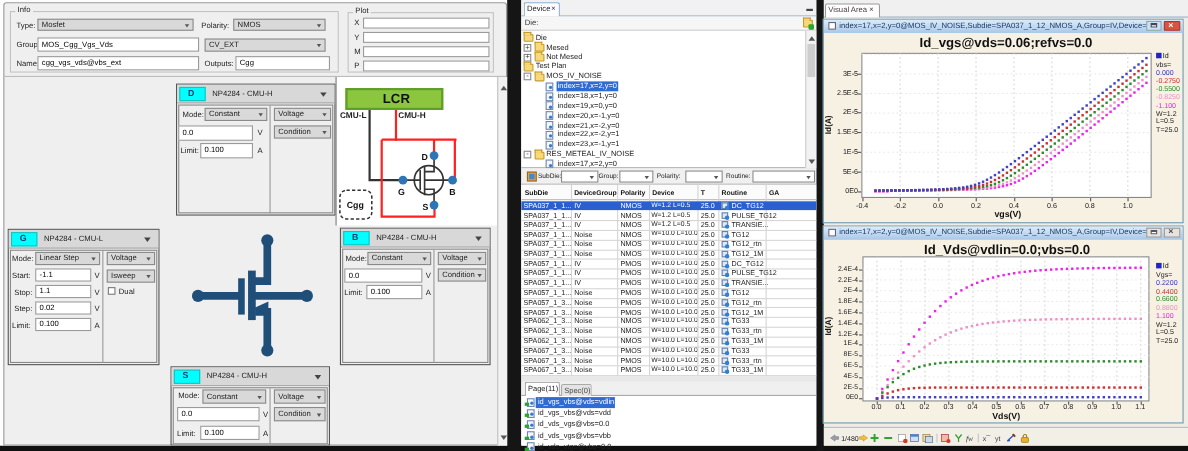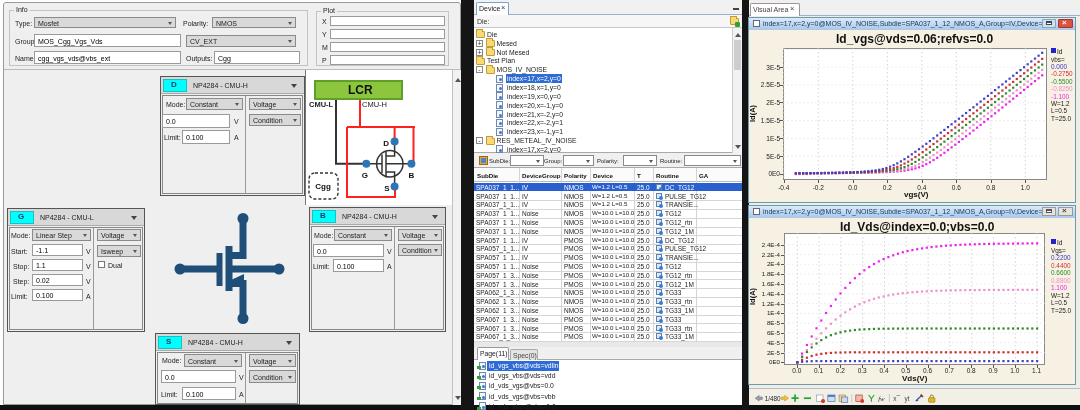--- a/index.html
+++ b/index.html
@@ -67,21 +67,21 @@
   </div>
 <div class="t" style="left:322px;top:57px;font-size:7px;color:#222;">P</div>
 <div class="inp" style="left:330px;top:55px;width:115px;height:10px;">
     <span class="ddt" style="font-size:7px;"></span>
   </div>
 <div class="abs" style="left:4px;top:69px;width:456px;height:1px;background:#bcbcbc;"></div>
 <div class="abs" style="left:305px;top:70px;width:147px;height:135px;background:#fff;border-left:1px solid #777;"></div>
 <div class="abs" style="left:314px;top:80px;width:89px;height:20px;background:#8cc63e;border:2px solid #5f9e27;"></div>
 <div class="t" style="left:348px;top:84px;font-size:12px;color:#111;font-weight:bold;text-align:right;">LCR</div>
 <div class="t" style="left:309px;top:101px;font-size:7.5px;color:#222;font-weight:bold;">CMU-L</div>
-<div class="t" style="left:362px;top:101px;font-size:7.5px;color:#222;font-weight:normal;">CMU-H</div>
+<div class="t" style="left:362px;top:101px;font-size:7.5px;color:#222;font-weight:bold;">CMU-H</div>
 <svg class="abs" style="left:305px;top:70px;" width="147" height="135" viewBox="0 0 147 135">
 <path d="M31 30 V93.8 H61" stroke="#333" stroke-width="2" fill="none"></path>
 <path d="M55 30 V58" stroke="#ff2020" stroke-width="2" fill="none"></path>
 <path d="M42 57 H110" stroke="#ff2020" stroke-width="2" fill="none"></path>
 <path d="M42 57 V127 H90 V116" stroke="#ff2020" stroke-width="2" fill="none"></path>
 <path d="M89.6 57 V71" stroke="#ff2020" stroke-width="2" fill="none"></path>
 <path d="M108.5 57 V94" stroke="#ff2020" stroke-width="2" fill="none"></path>
 <circle cx="84.8" cy="93.8" r="13.2" fill="#fff" stroke="#333" stroke-width="1.5"></circle>
 <path d="M61 93.8 H77 M77 84.5 V103 M81 81.5 V107.5 M89.6 71.4 V86 H81 M81 102 H89.6 V116 M81 93.8 H106.4" stroke="#333" stroke-width="1.5" fill="none"></path>
 <circle cx="89.6" cy="71.4" r="4" fill="#2e75b6"></circle>
@@ -936,21 +936,21 @@
 <div class="t" style="left:1051px;top:107.30000000000001px;font-size:6.4px;color:#222;">L=0.5</div>
 <div class="t" style="left:1051px;top:114.7px;font-size:6.4px;color:#222;">T=25.0</div>
 <div class="abs" style="left:748px;top:205px;width:328px;height:180px;background:#f7f1e3;border:1px solid #6a9ab0;"></div>
 <div class="abs" style="left:749px;top:206px;width:326px;height:12px;background:linear-gradient(#dcebfa,#a9c7e8);"></div>
 <div class="abs" style="left:753px;top:208px;width:7px;height:7px;background:#fff;border:1px solid #667;"></div>
 <div class="t" style="left:763px;top:208.2px;font-size:7px;color:#12355e;">index=17,x=2,y=0@MOS_IV_NOISE,Subdie=SPA037_1_12_NMOS_A,Group=IV,Device=1</div>
 <div class="abs" style="left:1042px;top:207px;width:14px;height:9px;background:#e6e3dc;border:1px solid #999;"></div>
 <div class="abs" style="left:1046px;top:209px;width:6px;height:4px;background:#fff;border:1px solid #556;border-top:2px solid #556;"></div>
 <div class="abs" style="left:1058px;top:207px;width:15px;height:9px;background:#e6e3dc;border:1px solid #999;"></div>
 <div class="t" style="left:1062px;top:207.2px;font-size:8px;color:#445;font-weight:bold;">×</div>
-<div class="t" style="left:840px;top:220.5px;font-size:12px;color:#111;font-weight:bold;">Id_Vds@index=0.0;vbs=0.0</div>
+<div class="t" style="left:840px;top:220.5px;font-size:12px;color:#111;font-weight:bold;">Id_Vds@vdlin=0.0;vbs=0.0</div>
 <div class="abs" style="left:783.5px;top:233px;width:261.5px;height:131.5px;background:#fff;border:1px solid #888;"></div>
 <svg class="abs" style="left:783.5px;top:233px;" width="262" height="132" viewBox="0 0 262 132">
     <line x1="13.3" y1="0" x2="13.3" y2="132" stroke="#c9c9c9" stroke-width="0.8" stroke-dasharray="1.5 2.5"></line>
     <line x1="35.1" y1="0" x2="35.1" y2="132" stroke="#c9c9c9" stroke-width="0.8" stroke-dasharray="1.5 2.5"></line>
     <line x1="56.9" y1="0" x2="56.9" y2="132" stroke="#c9c9c9" stroke-width="0.8" stroke-dasharray="1.5 2.5"></line>
     <line x1="78.7" y1="0" x2="78.7" y2="132" stroke="#c9c9c9" stroke-width="0.8" stroke-dasharray="1.5 2.5"></line>
     <line x1="100.5" y1="0" x2="100.5" y2="132" stroke="#c9c9c9" stroke-width="0.8" stroke-dasharray="1.5 2.5"></line>
     <line x1="122.3" y1="0" x2="122.3" y2="132" stroke="#c9c9c9" stroke-width="0.8" stroke-dasharray="1.5 2.5"></line>
     <line x1="144.1" y1="0" x2="144.1" y2="132" stroke="#c9c9c9" stroke-width="0.8" stroke-dasharray="1.5 2.5"></line>
     <line x1="165.9" y1="0" x2="165.9" y2="132" stroke="#c9c9c9" stroke-width="0.8" stroke-dasharray="1.5 2.5"></line>

